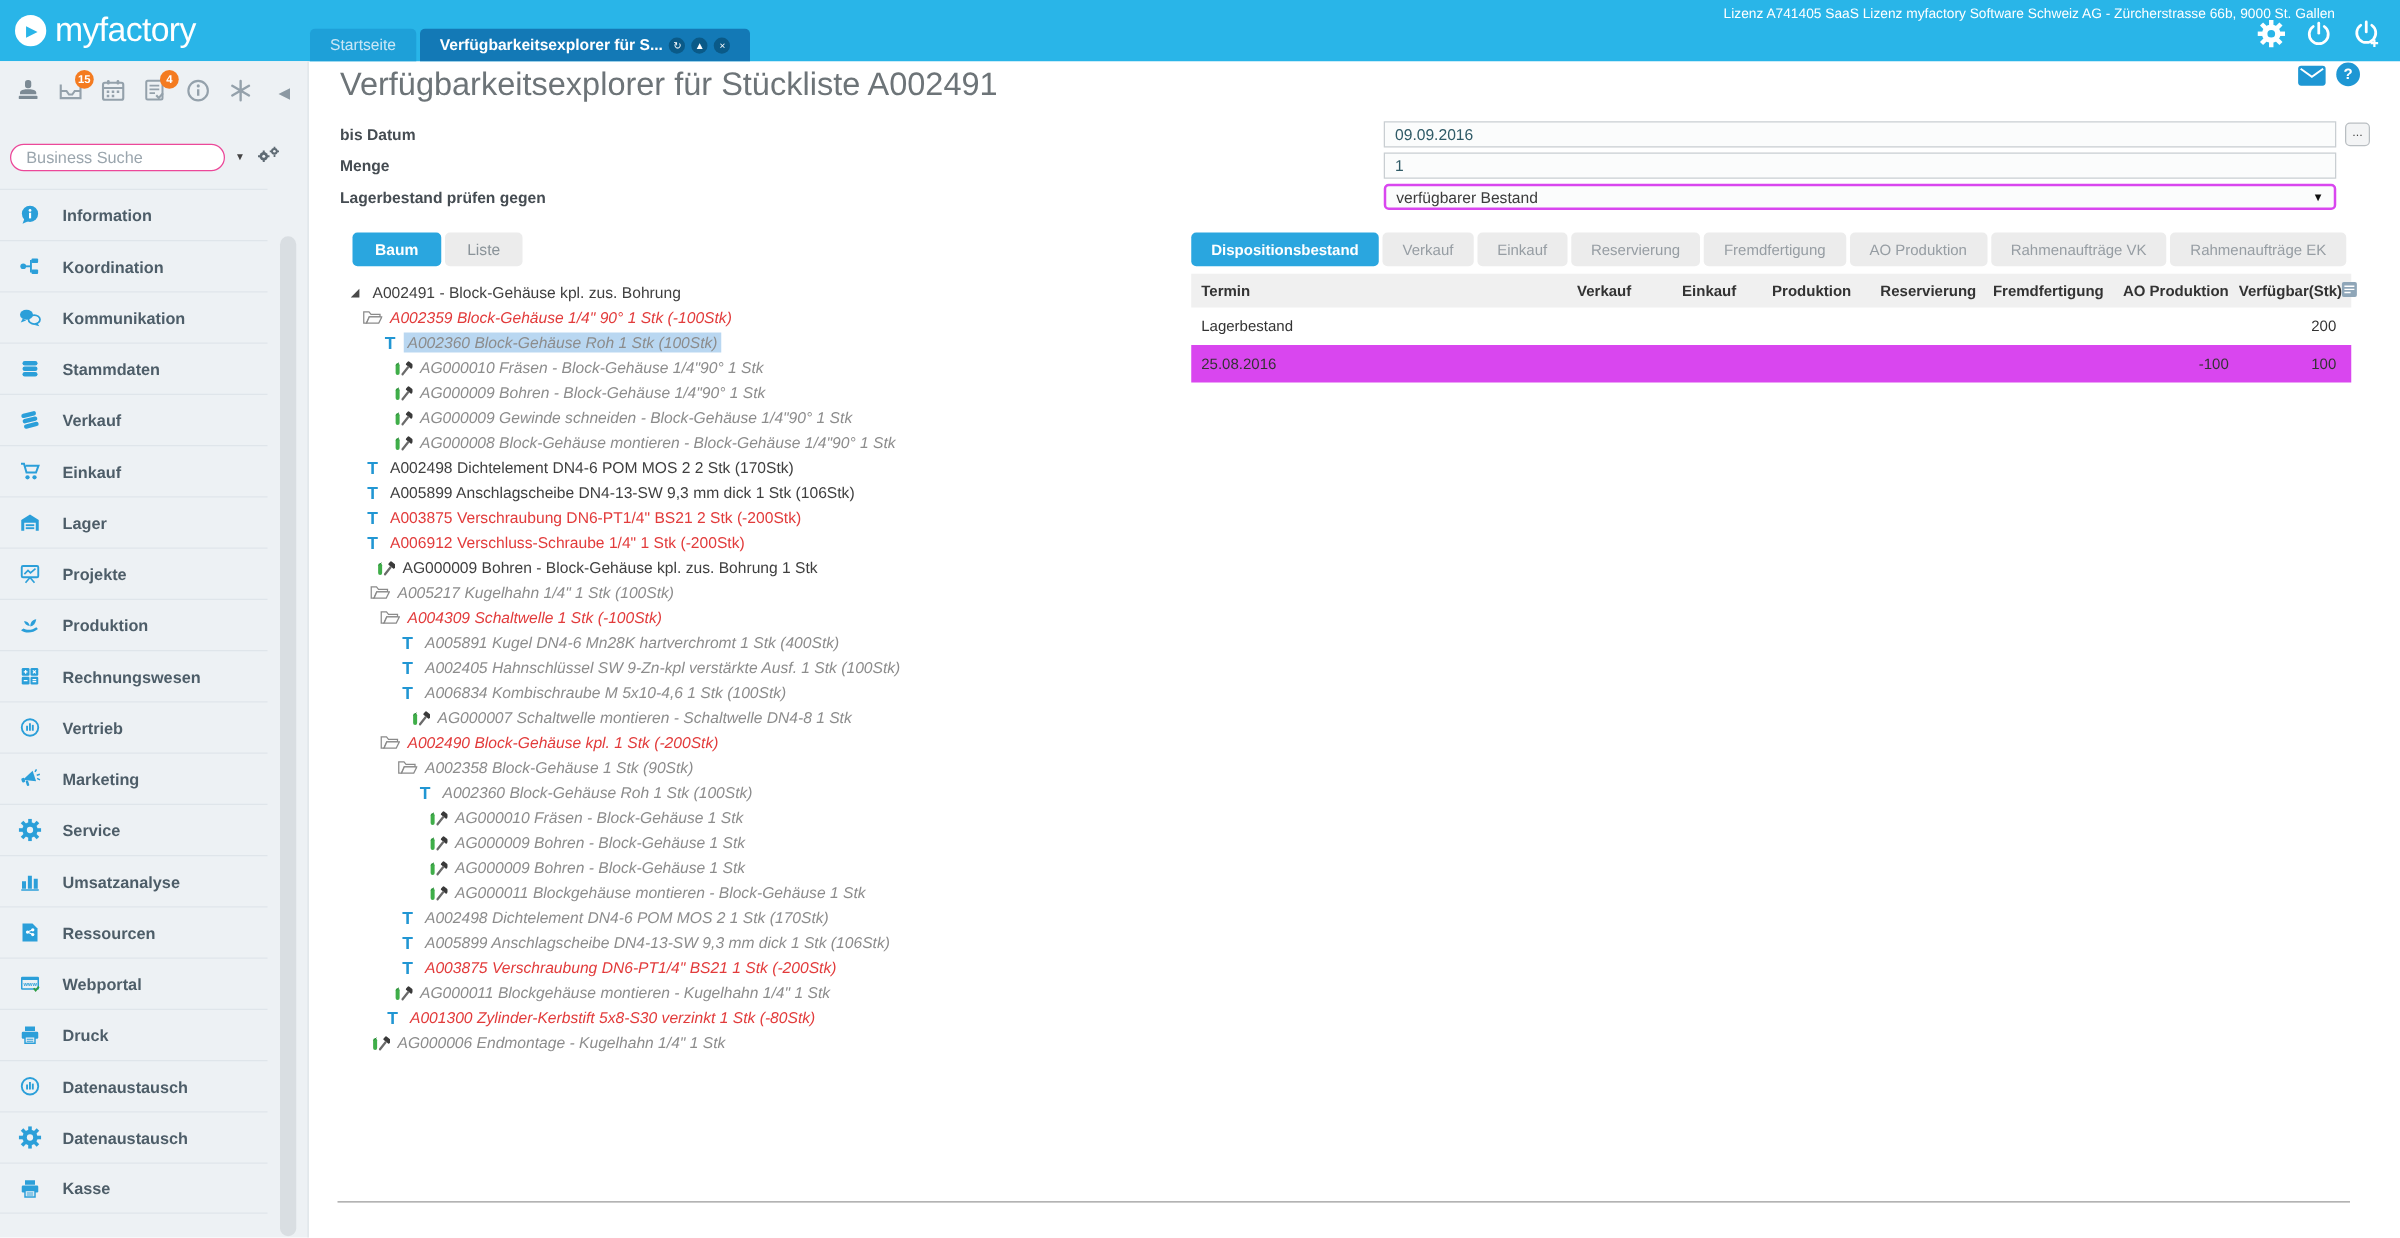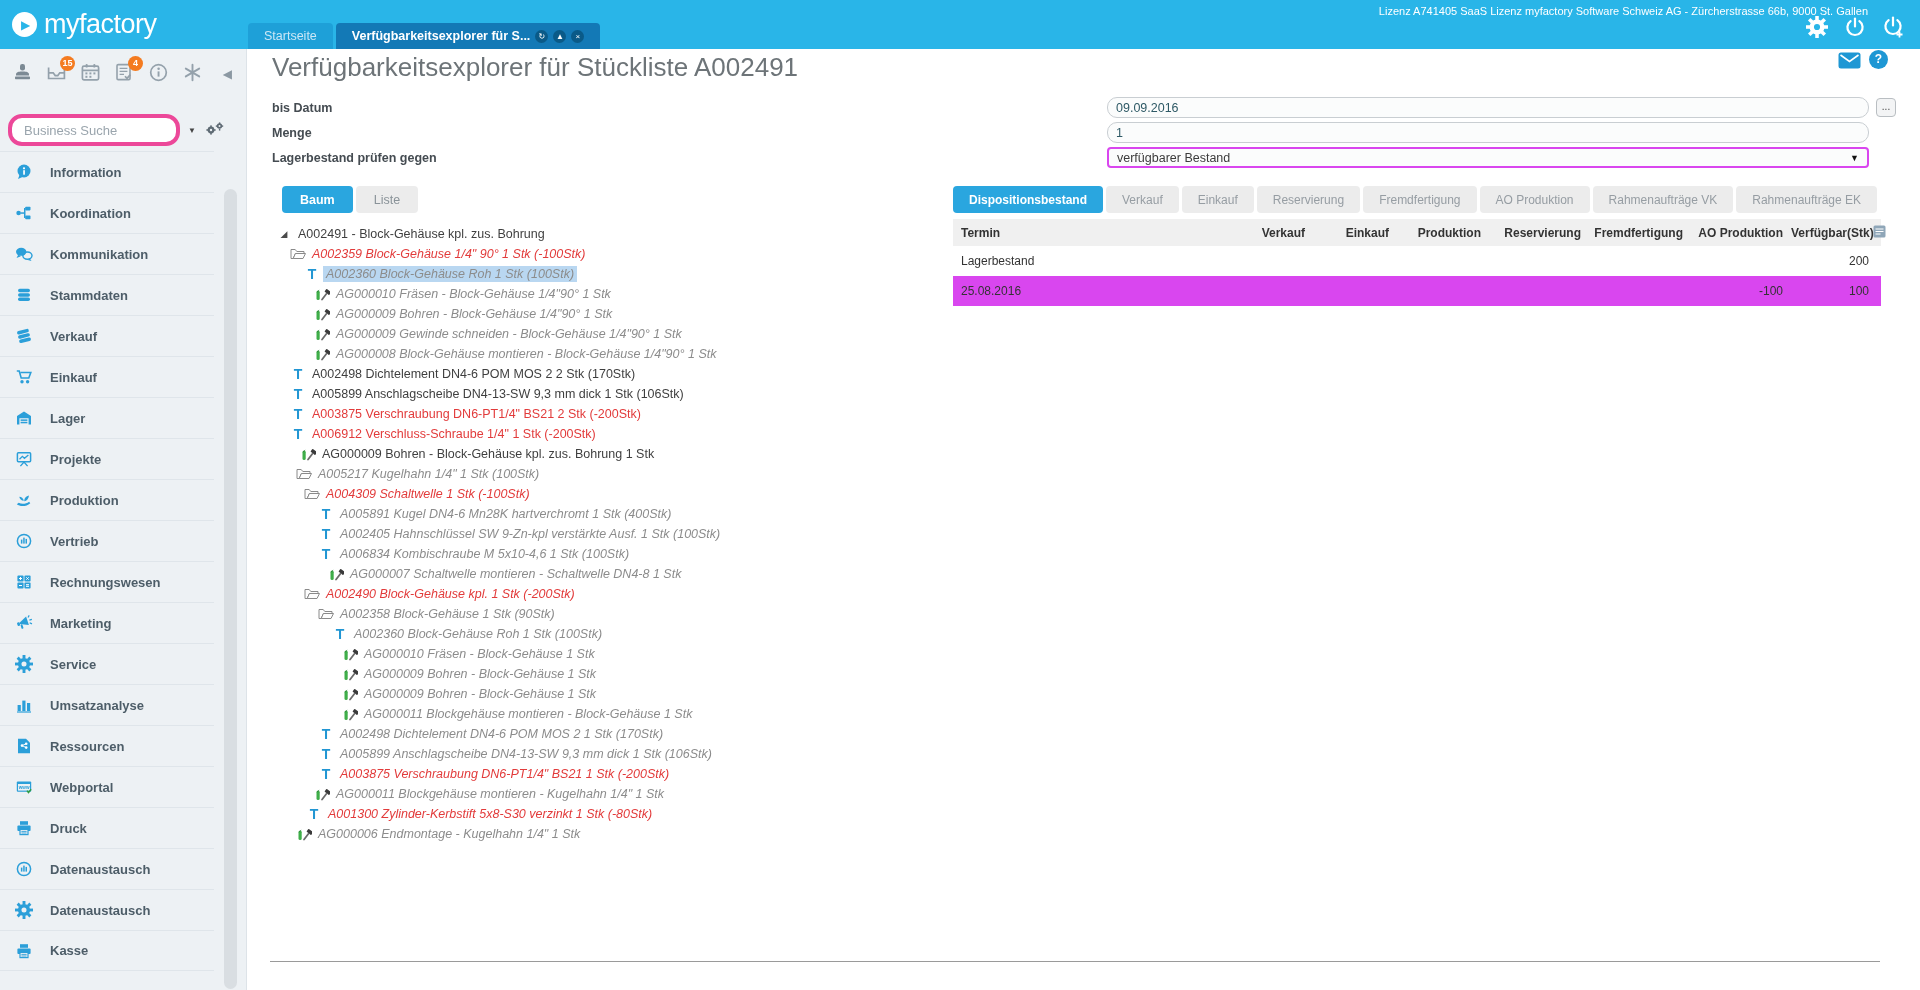--- a/index.html
+++ b/index.html
@@ -22,35 +22,35 @@
   .license{position:absolute;top:5px;right:52px;color:#fff;font-size:11px}
   .topbar-icons{position:absolute;right:14px;top:15px;display:flex;gap:16px;align-items:center}
 
   
   .sidebar{position:absolute;left:0;top:49px;width:247px;height:941px;background:var(--sidebar);border-right:1px solid #dde3e8}
   .strip{position:absolute;left:12px;top:13px;display:flex;gap:13px;align-items:center}
   .strip .icn{position:relative;display:inline-block;width:21px;height:21px}
   .badge{position:absolute;top:-6px;right:-8px;min-width:15px;height:15px;border-radius:8px;background:var(--badge);color:#fff;font-size:9px;font-weight:bold;line-height:15px;text-align:center;padding:0 2px}
   .collapse-arrow{position:absolute;right:14px;top:18px;color:#8b98a2;font-size:12px}
   .searchrow{position:absolute;left:8px;top:65px;display:flex;align-items:center;gap:8px}
-  .searchrow input{width:172px;height:32px;border:4px solid #ec4899;border-radius:14px;background:#fff;padding:0 12px;font-size:13px;color:#7f1d1d;font-family:"Liberation Sans",sans-serif;outline:none}
+  .searchrow input{width:172px;height:22px;border:1px solid #ec4899;border-radius:14px;background:#fff;padding:0 12px;font-size:13px;color:#7f1d1d;font-family:"Liberation Sans",sans-serif;outline:none}
   .searchrow input::placeholder{color:#9aa5ad}
   .caret{font-size:8px;color:#444}
   .nav{position:absolute;left:0;top:102px;width:214px;list-style:none}
   .nav li{height:41px;display:flex;align-items:center;gap:17px;padding-left:15px;border-top:1px solid #dfe5ea;cursor:pointer}
   .nav li:last-child{border-bottom:1px solid #dfe5ea}
   .nav .nlabel{font-size:13px;font-weight:bold;color:#4d5d68}
   .scrollthumb{position:absolute;left:224px;top:140px;width:13px;height:800px;border-radius:7px;background:#d9dee2}
 
   
   .page-title{position:absolute;left:272px;top:52px;font-size:26px;color:#6d7478}
   .mailbtn{position:absolute;left:1838px;top:52px}
   .helpbtn{position:absolute;left:1869px;top:50px;width:19px;height:19px;border-radius:50%;background:#1e97d4;color:#fff;font-size:12px;font-weight:bold;text-align:center;line-height:19px}
   .flabel{position:absolute;left:272px;font-size:12.5px;font-weight:bold;color:#454c52}
-  .finput{position:absolute;left:1107px;width:762px;height:21px;border:1px solid #c9ced2;border-radius:10px;background:#fbfcfc;font-size:12.5px;color:#2f5a66;padding:0 8px;font-family:"Liberation Sans",sans-serif}
+  .finput{position:absolute;left:1107px;width:762px;height:21px;border:1px solid #c9ced2;border-radius:0;background:#fbfcfc;font-size:12.5px;color:#2f5a66;padding:0 8px;font-family:"Liberation Sans",sans-serif}
   .fselect{position:absolute;left:1107px;width:762px;height:21px;border:2px solid #d946ef;border-radius:4px;background:#fbfcfc;font-size:12.5px;color:#3c3c3c;padding:0 8px;display:flex;align-items:center;justify-content:space-between}
   .fselect .sarrow{font-size:9px;color:#111}
   .dotsbtn{position:absolute;left:1876px;top:98px;width:20px;height:19px;border:1px solid #b9bec2;border-radius:4px;background:#f3f4f5;font-size:10px;color:#444;text-align:center;line-height:16px}
 
   
   .treetabs{position:absolute;left:282px;top:186px;display:flex;gap:3px}
   .ttab{height:27px;display:flex;align-items:center;padding:0 18px;border-radius:4px;background:#ececec;color:#8a9399;font-size:12.5px}
   .ttab.active{background:var(--accent);color:#fff;font-weight:bold}
   .tree{position:absolute;left:270px;top:224px;width:680px}
   .trow{height:20px;display:flex;align-items:center;font-size:12.5px;white-space:nowrap}
@@ -282,46 +282,46 @@
             <path d="M1.8 13.2c3.2 2.6 9.5 2.6 13.5-1l-1.2-1.5c-3.2 2.3-7.4 2.7-10.4 1z" fill="#2b9fd9"></path>
             <path d="M9.2 10.2c0-3.2 1.6-5.3 4.8-5.8-.5 3.2-2.1 5.3-4.8 5.8z" fill="#2b9fd9"></path>
             <path d="M8.9 9.7C8.1 7.1 6.5 6 4.3 5.8c.3 2.4 2.1 3.9 4.6 3.9z" fill="#2b9fd9"></path>
           </svg>
         </span>
         <span class="nlabel">Produktion</span>
       </li>
       <li>
         <span style="display: inline-flex;">
           <svg width="18" height="18" viewBox="0 0 18 18" xmlns="http://www.w3.org/2000/svg">
-            <circle cx="9" cy="9" r="6.6" fill="none" stroke="#2b9fd9" stroke-width="1.5"></circle>
-            <rect x="5.9" y="7.6" width="1.5" height="4" fill="#2b9fd9"></rect>
-            <rect x="8.2" y="5.6" width="1.5" height="6" fill="#2b9fd9"></rect>
-            <rect x="10.5" y="6.9" width="1.5" height="4.7" fill="#2b9fd9"></rect>
-          </svg>
-        </span>
-        <span class="nlabel">Vertrieb</span>
-      </li>
-      <li>
-        <span style="display: inline-flex;">
-          <svg width="18" height="18" viewBox="0 0 18 18" xmlns="http://www.w3.org/2000/svg">
             <g fill="#2b9fd9">
               <rect x="2.4" y="2.4" width="6.2" height="6.2" rx="1"></rect>
               <rect x="9.4" y="2.4" width="6.2" height="6.2" rx="1"></rect>
               <rect x="2.4" y="9.4" width="6.2" height="6.2" rx="1"></rect>
               <rect x="9.4" y="9.4" width="6.2" height="6.2" rx="1"></rect>
             </g>
             <g stroke="#fff" stroke-width="1" fill="none">
               <path d="M5.5 4v3M4 5.5h3"></path>
               <path d="M11.3 4.3l2.4 2.4M13.7 4.3l-2.4 2.4"></path>
               <path d="M4 12.5h3"></path>
               <path d="M11 11.7h3M11 13.3h3"></path>
             </g>
           </svg>
         </span>
         <span class="nlabel">Rechnungswesen</span>
+      </li>
+      <li>
+        <span style="display: inline-flex;">
+          <svg width="18" height="18" viewBox="0 0 18 18" xmlns="http://www.w3.org/2000/svg">
+            <circle cx="9" cy="9" r="6.6" fill="none" stroke="#2b9fd9" stroke-width="1.5"></circle>
+            <rect x="5.9" y="7.6" width="1.5" height="4" fill="#2b9fd9"></rect>
+            <rect x="8.2" y="5.6" width="1.5" height="6" fill="#2b9fd9"></rect>
+            <rect x="10.5" y="6.9" width="1.5" height="4.7" fill="#2b9fd9"></rect>
+          </svg>
+        </span>
+        <span class="nlabel">Vertrieb</span>
       </li>
       <li>
         <span style="display: inline-flex;">
           <svg width="18" height="18" viewBox="0 0 18 18" xmlns="http://www.w3.org/2000/svg">
             <g transform="rotate(-18 9 9)">
               <path d="M4.5 7.5L13 3.5v9L4.5 8.5z" fill="#2b9fd9"></path>
               <rect x="2.2" y="6.6" width="2.6" height="3.6" rx="1" fill="#2b9fd9"></rect>
               <rect x="5" y="9.5" width="2" height="4.5" rx="0.9" fill="#2b9fd9"></rect>
               <path d="M14.5 5l1.8-1.6M15 8h2.6M14.5 10.5l1.8 1.8" stroke="#2b9fd9" stroke-width="1.2" fill="none"></path>
             </g>

